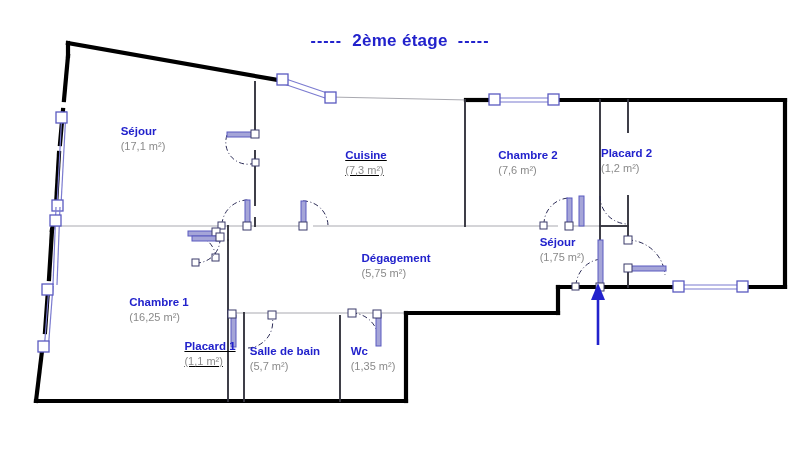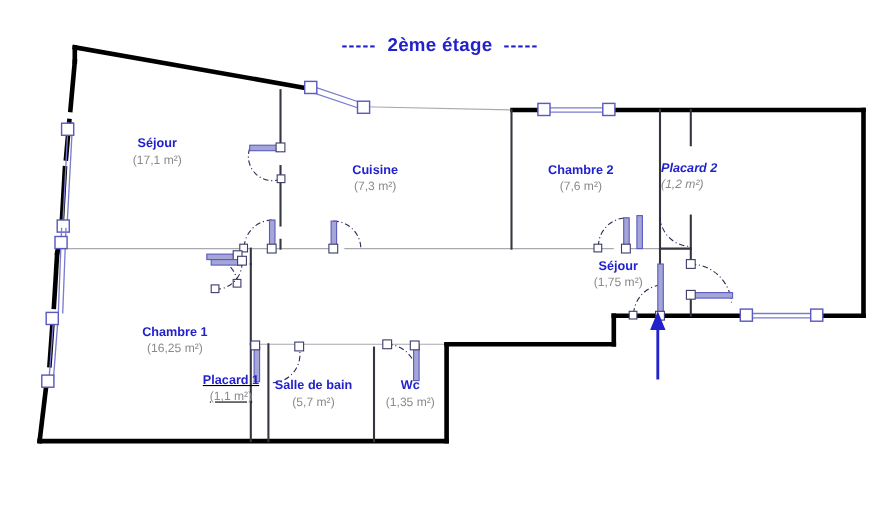--- a/index.html
+++ b/index.html
@@ -57,21 +57,21 @@
     color: #2222cc;
     font-size: 11.5px;
     font-weight: bold;
   }
   .room-label .rarea {
     display: block;
     color: #8a8a8a;
     font-size: 11px;
     font-weight: normal;
   }
-  .room-label.center { text-align: center; transform: translateX(-50%); }
+  .room-label.center { transform: translateX(-50%); }
   .room-label.left   { text-align: left; }
 </style>
 </head>
 <body>
 
 <div id="floorplan-root">
 
   <svg id="plan-svg" viewBox="0 0 800 476">
 
     <g>
@@ -282,36 +282,40 @@
 
   <div class="plan-title">
     <span class="dash left">-----</span><span>2ème étage</span><span class="dash right">-----</span>
   </div>
 
   <div class="room-label center" style="left:143px; top:124px;">
     <span class="rname">Séjour</span>
     <span class="rarea">(17,1 m²)</span>
   </div>
 
-  <div class="room-label center" style="left:341px; top:148px;">
+  <div class="room-label center" style="left:366px; top:148px;text-decoration:underline;">
     <span class="rname">Cuisine</span>
     <span class="rarea">(7,3 m²)</span>
   </div>
 
   <div class="room-label center" style="left:528px; top:148px;">
     <span class="rname">Chambre 2</span>
     <span class="rarea">(7,6 m²)</span>
   </div>
 
-  <div class="room-label left" style="left:601px; top:146px;font-style:italic;">
+  <div class="room-label left" style="left:601px; top:146px;">
     <span class="rname">Placard 2</span>
     <span class="rarea">(1,2 m²)</span>
   </div>
 
 
+  <div class="room-label center" style="left:396px; top:251px;">
+    <span class="rname">Dégagement</span>
+    <span class="rarea">(5,75 m²)</span>
+  </div>
 
   <div class="room-label center" style="left:562px; top:235px;">
     <span class="rname">Séjour</span>
     <span class="rarea">(1,75 m²)</span>
   </div>
 
   <div class="room-label center" style="left:124px; top:295px;margin-left:35px;">
     <span class="rname">Chambre 1</span>
     <span class="rarea">(16,25 m²)</span>
   </div>

